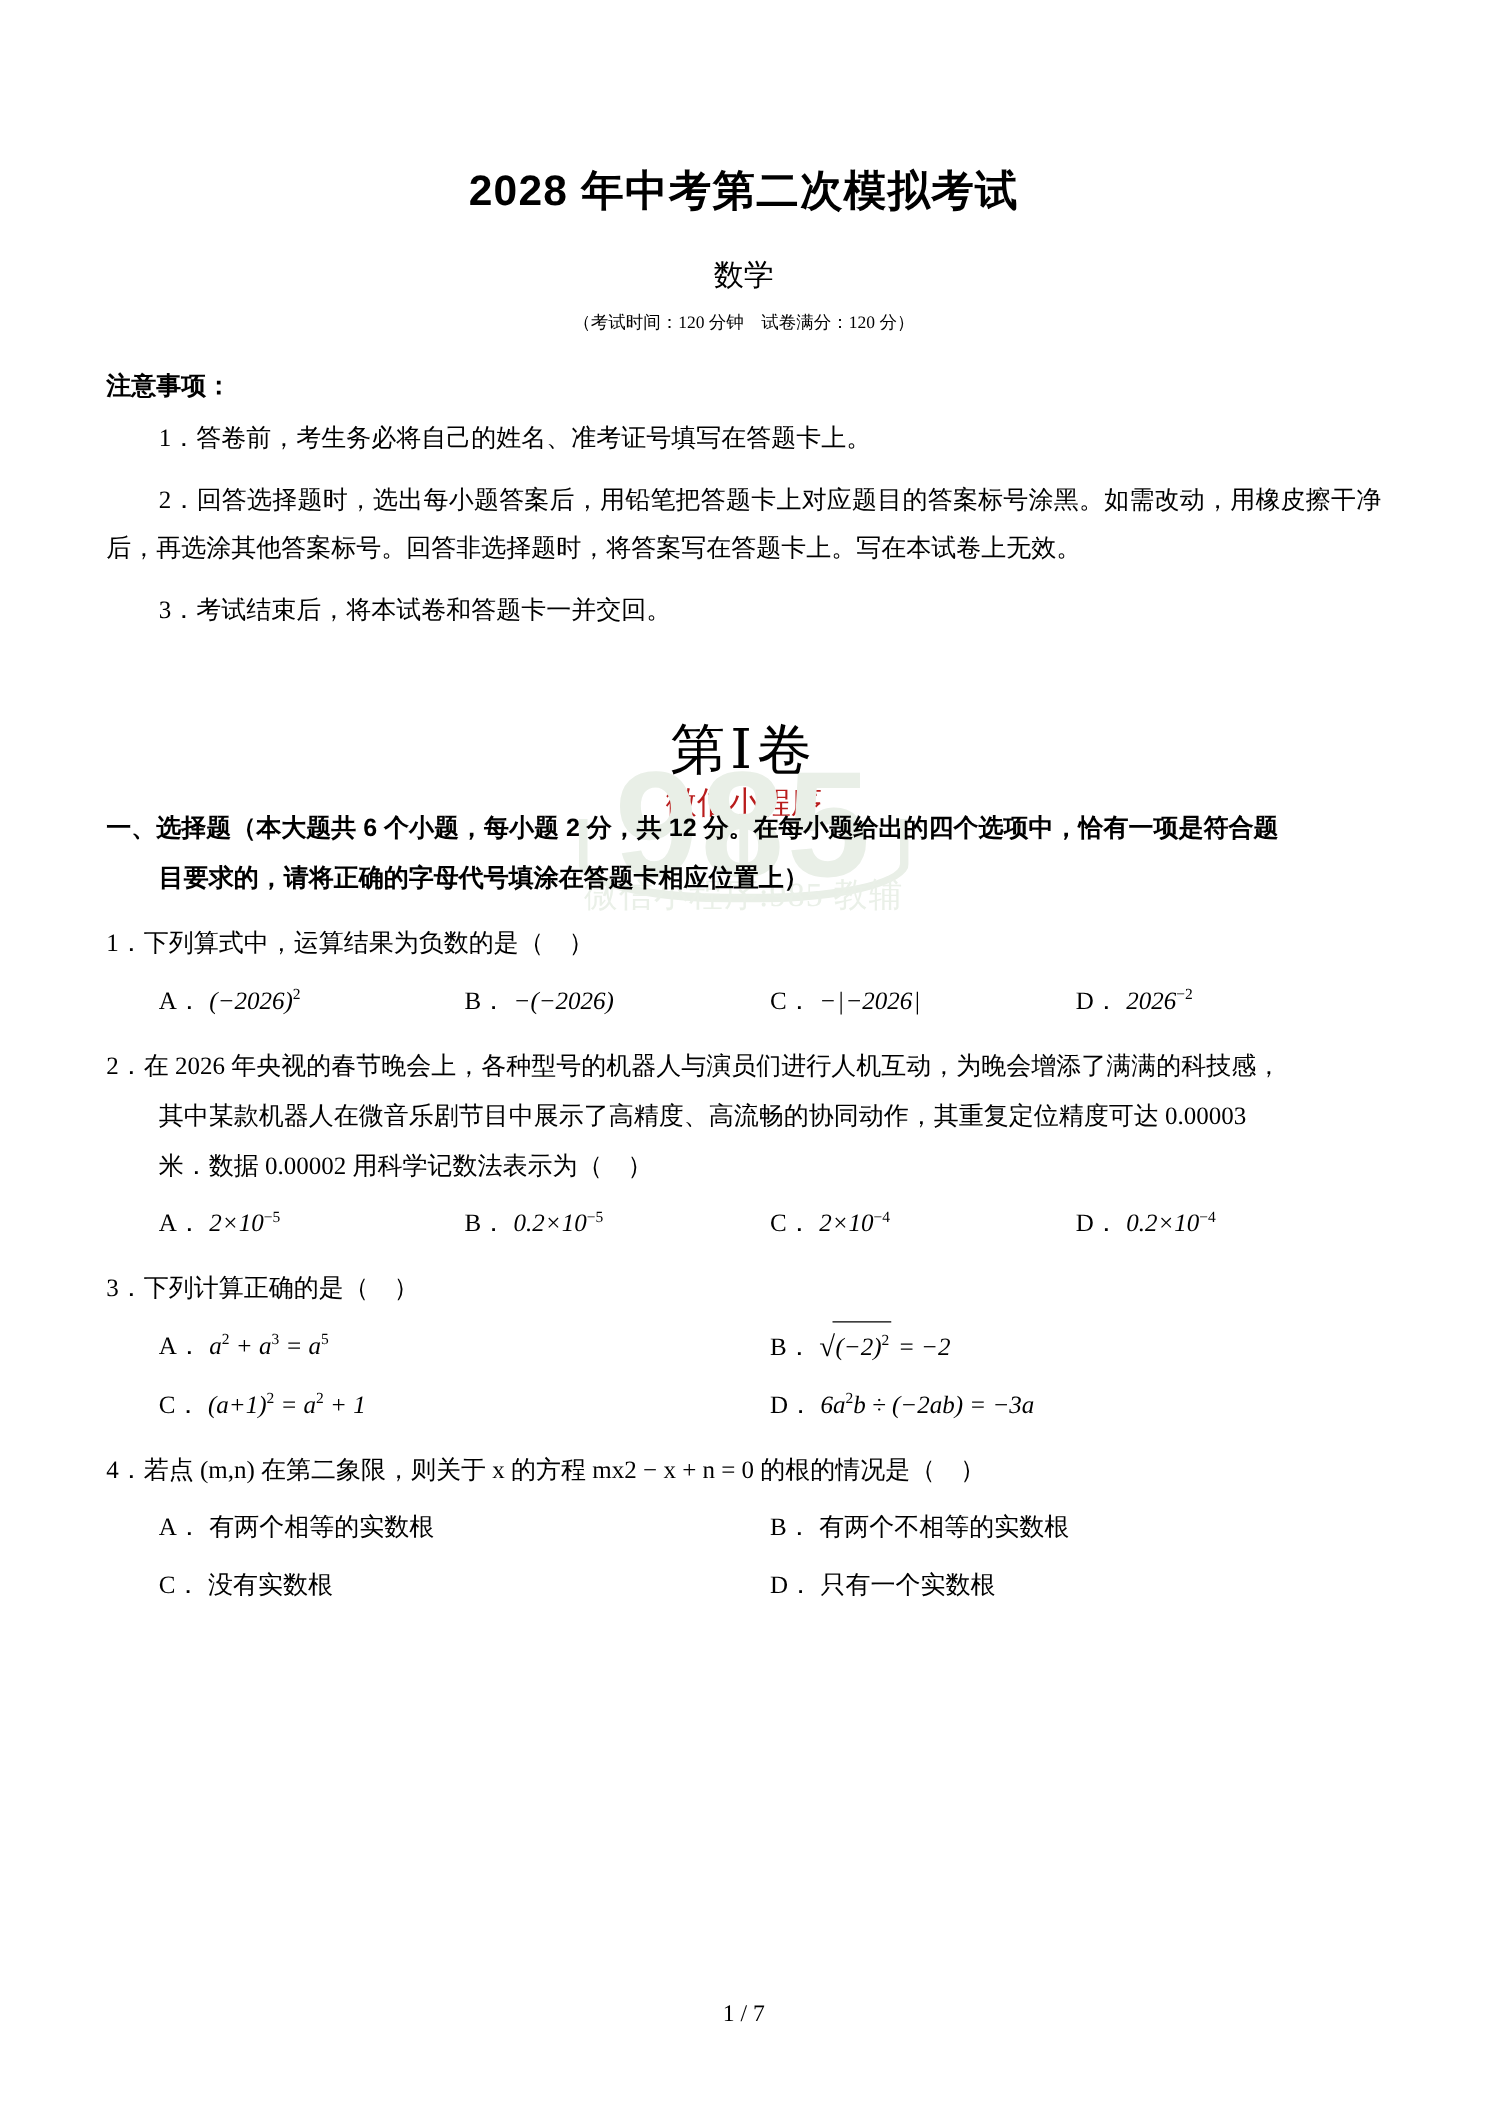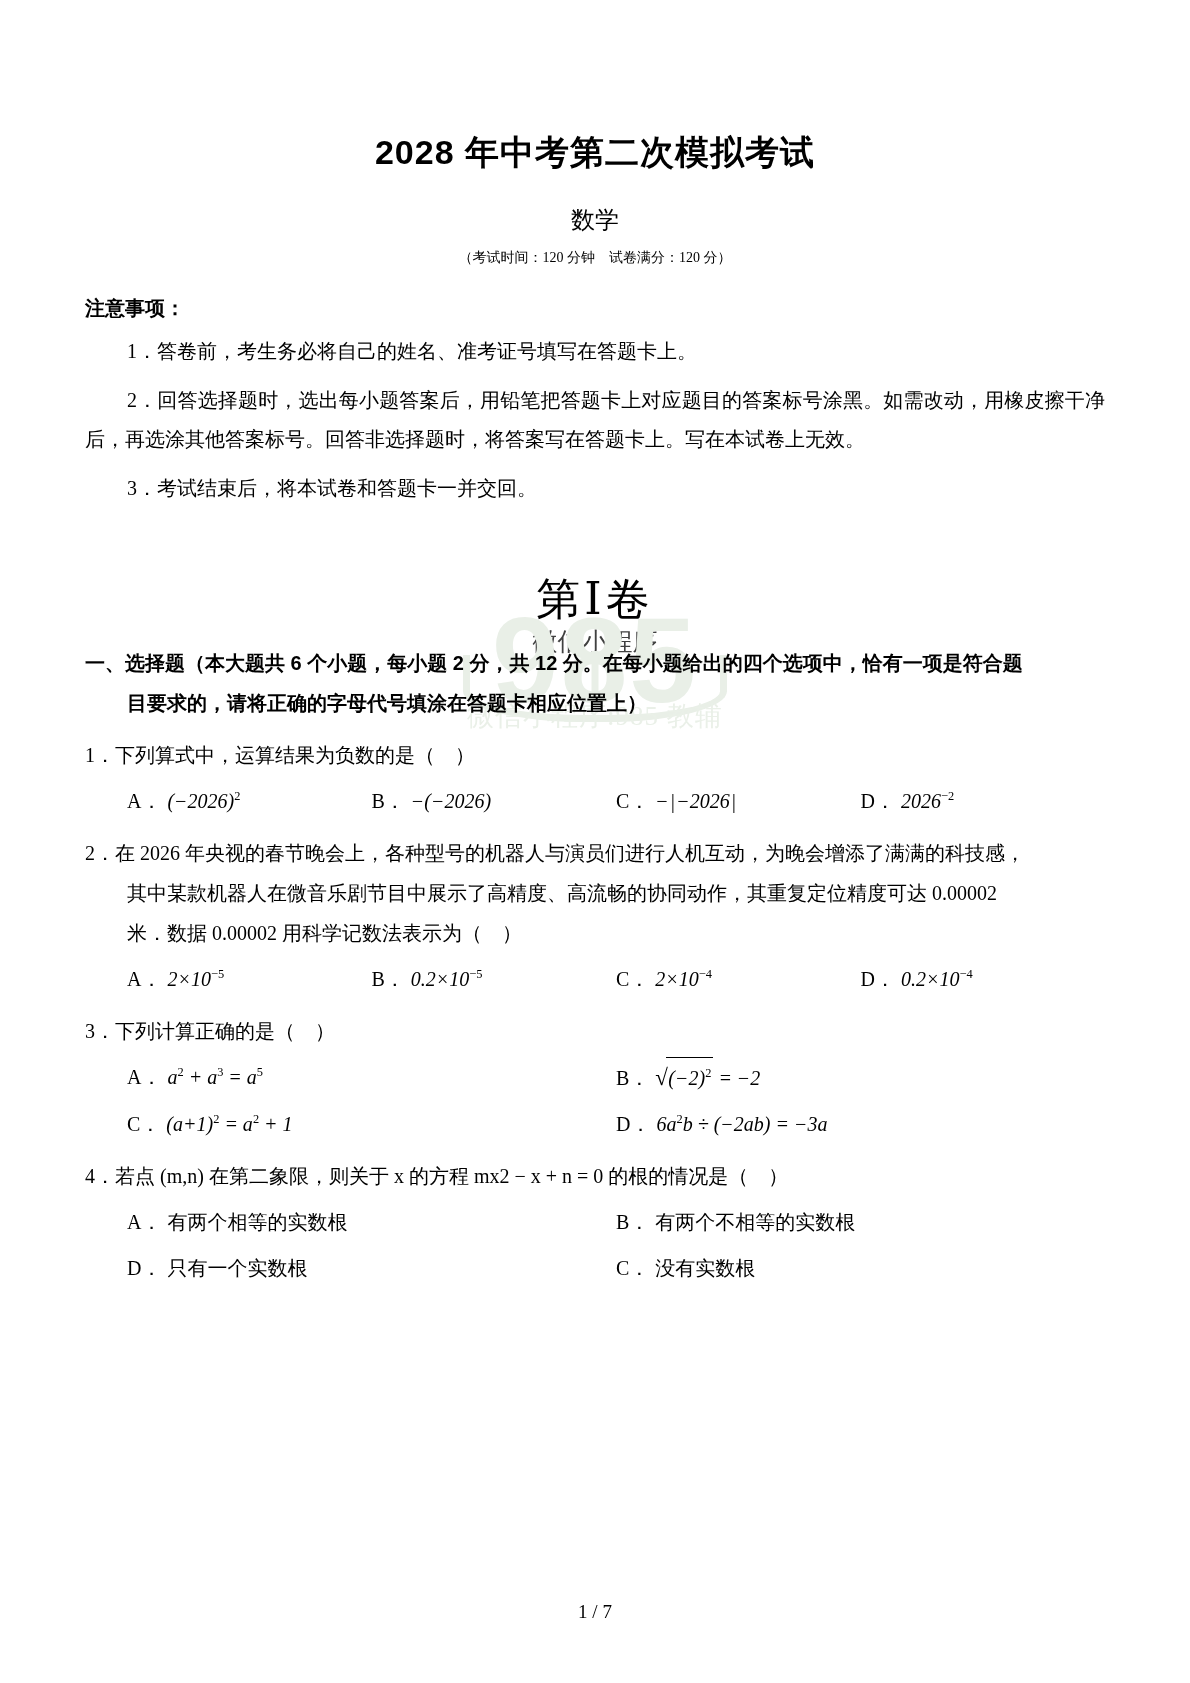--- a/index.html
+++ b/index.html
@@ -73,21 +73,21 @@
     color: #eaf0e8;
     white-space: nowrap;
     letter-spacing: 1px;
   }
   .wm-top {
     position: absolute;
     left: 50%;
     top: 625px;
     transform: translateX(-50%);
     font-size: 25px;
-    color: #404040;
+    color: #b91c1c;
     white-space: nowrap;
   }
 
   .content { position: relative; z-index: 2; }
 
   
   .doc-title {
     text-align: center;
     font-size: 34px;
     font-weight: bold;
@@ -248,21 +248,21 @@
         <span class="opt-label">C．</span><span class="math">−<span class="abs-bar">|</span>−2026<span class="abs-bar">|</span></span>
       </span>
       <span class="opt">
         <span class="opt-label">D．</span><span class="math">2026<sup class="up">−2</sup></span>
       </span>
     </div>
 
     <div class="question">
       <span class="q-stem">
         <span>2．</span><span>在 2026 年央视的春节晚会上，各种型号的机器人与演员们进行人机互动，为晚会增添了满满的科技感，</span>
-        <span class="cont">其中某款机器人在微音乐剧节目中展示了高精度、高流畅的协同动作，其重复定位精度可达 0.00002</span>
+        <span class="cont">其中某款机器人在微音乐剧节目中展示了高精度、高流畅的协同动作，其重复定位精度可达 0.00003</span>
         <span class="cont">米．数据 0.00002 用科学记数法表示为（　）</span>
       </span>
     </div>
     <div class="options cols4">
       <span class="opt">
         <span class="opt-label">A．</span><span class="math">2×10<sup class="up">−5</sup></span>
       </span>
       <span class="opt">
         <span class="opt-label">B．</span><span class="math">0.2×10<sup class="up">−5</sup></span>
       </span>
@@ -304,24 +304,24 @@
     <div class="options cols2">
       <span class="opt">
         <span class="opt-label">A．</span><span>有两个相等的实数根</span>
       </span>
       <span class="opt">
         <span class="opt-label">B．</span><span>有两个不相等的实数根</span>
       </span>
     </div>
     <div class="options cols2">
       <span class="opt">
+        <span class="opt-label">C．</span><span>没有实数根</span>
+      </span>
+      <span class="opt">
         <span class="opt-label">D．</span><span>只有一个实数根</span>
-      </span>
-      <span class="opt">
-        <span class="opt-label">C．</span><span>没有实数根</span>
       </span>
     </div>
 
 
   </div>
 
   <div class="page-footer">1 / 7</div>
 </div>
 
 </body></html>

